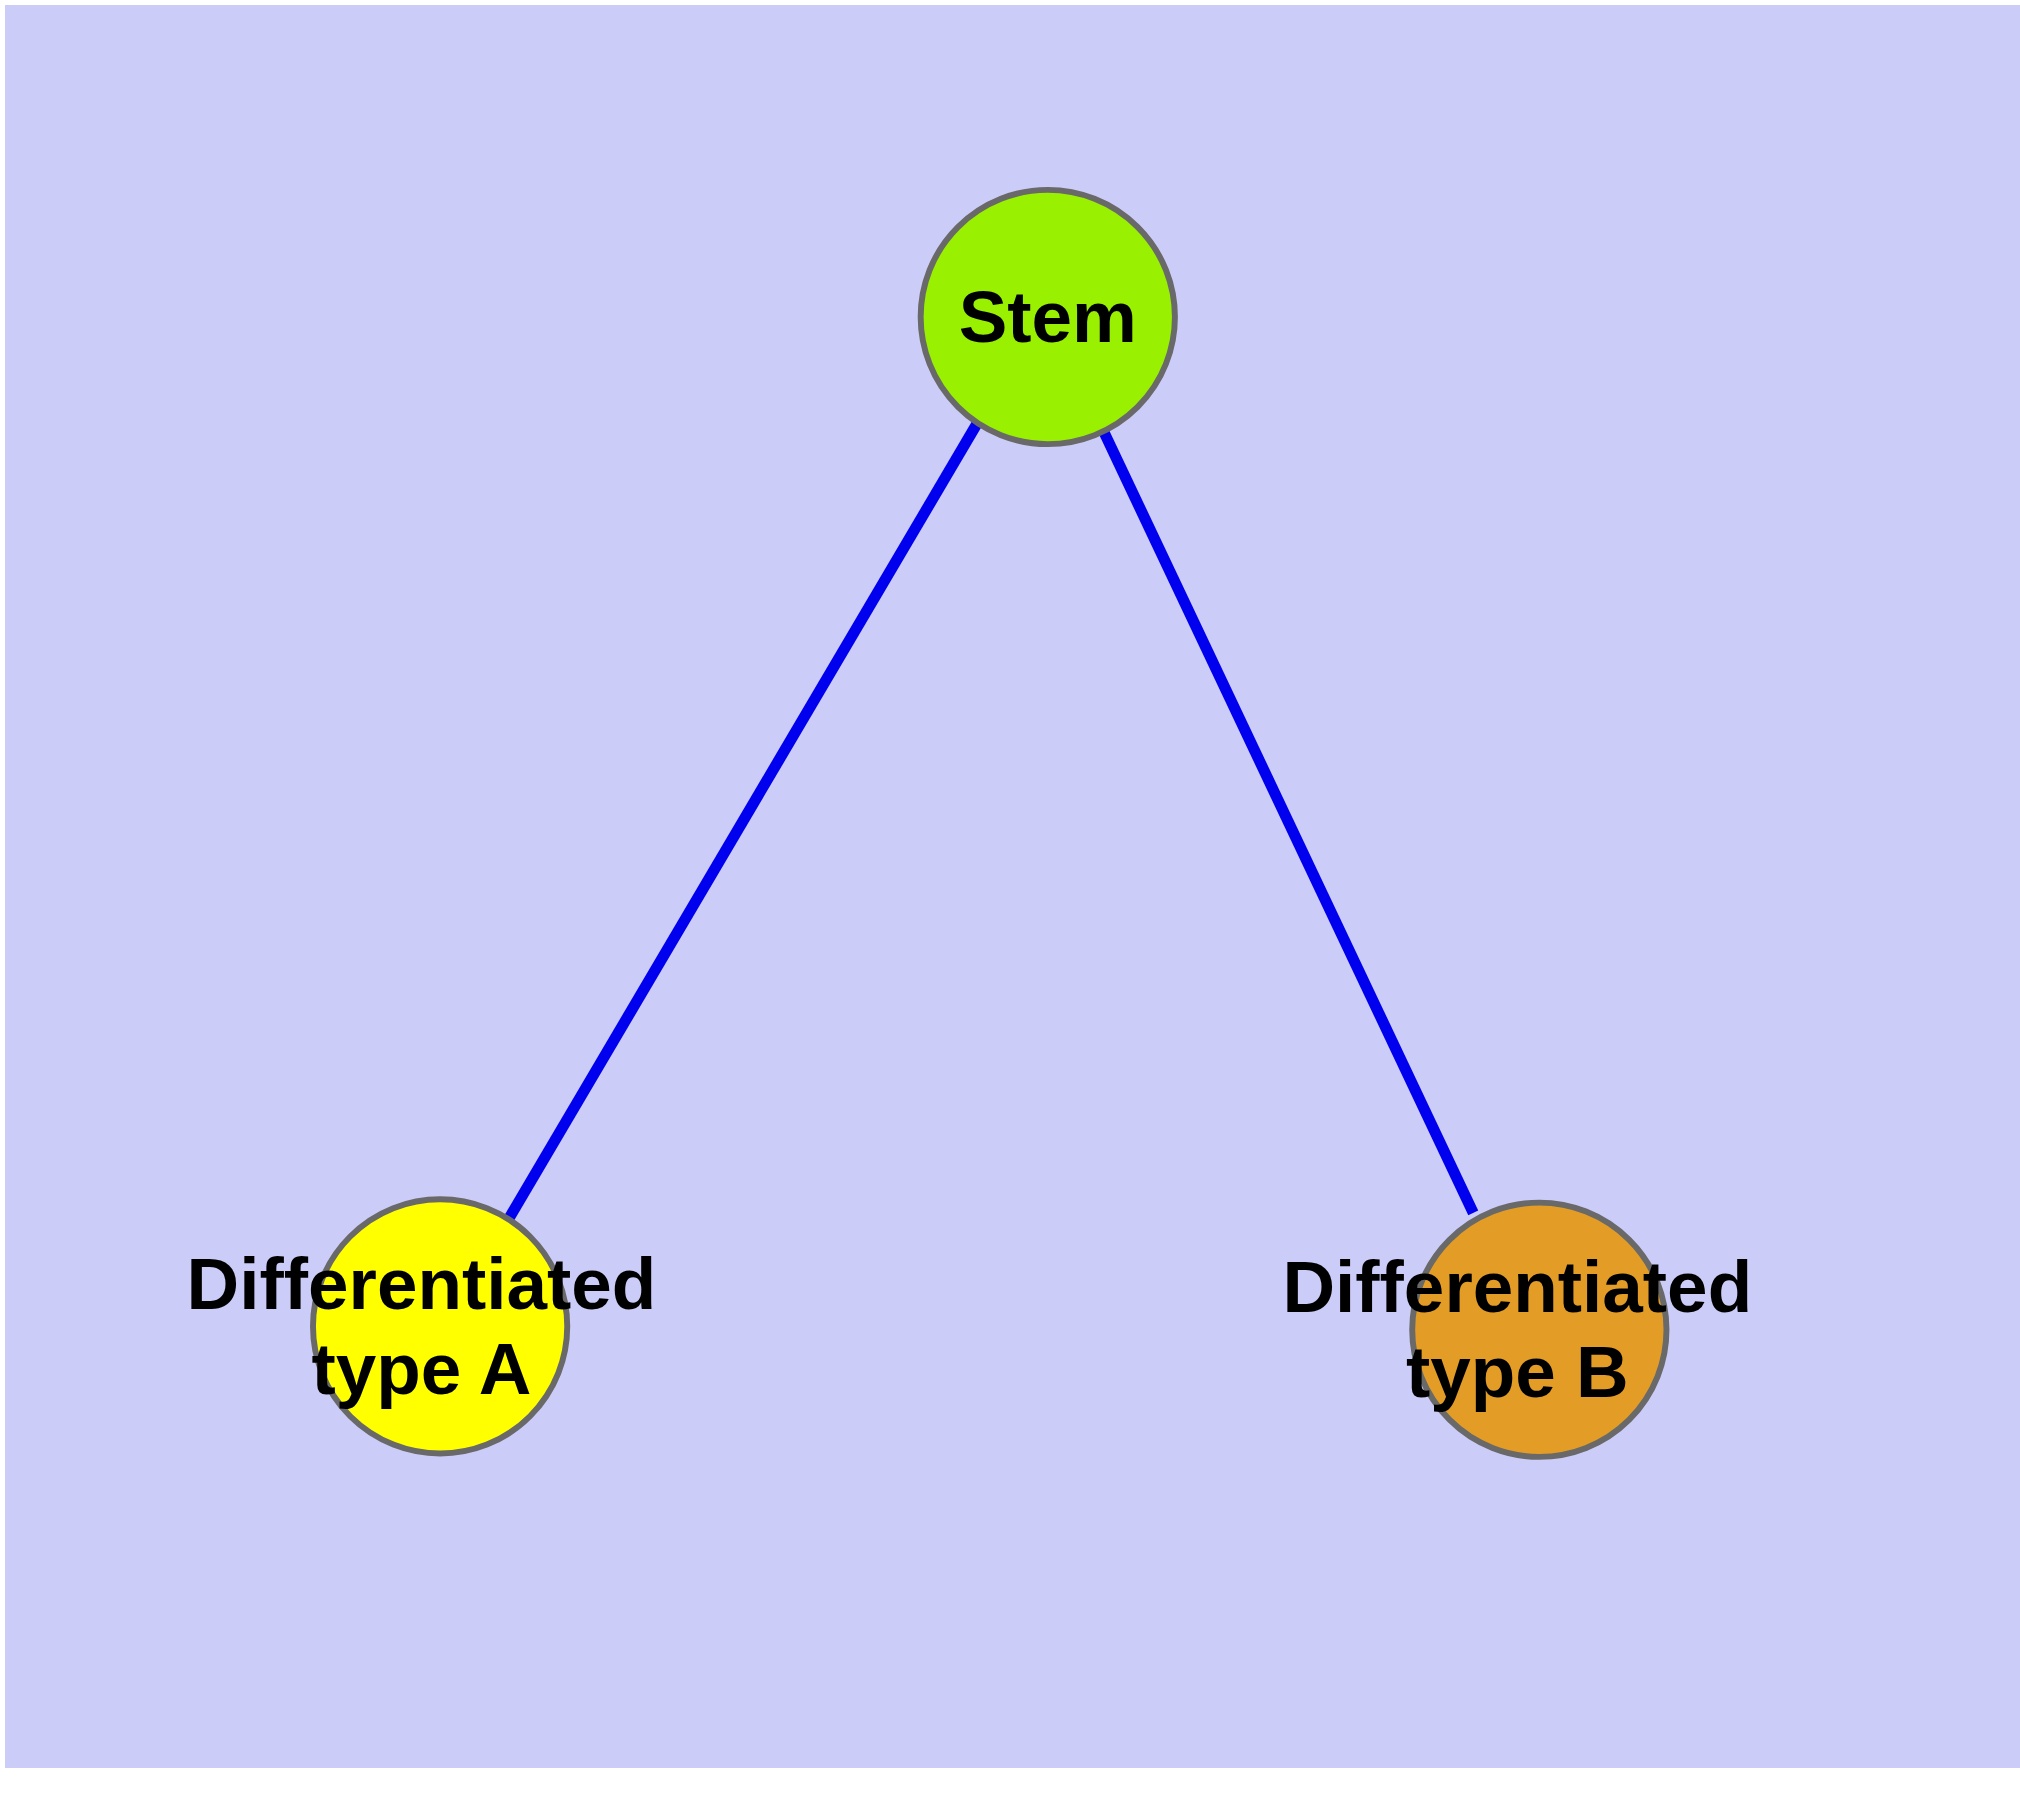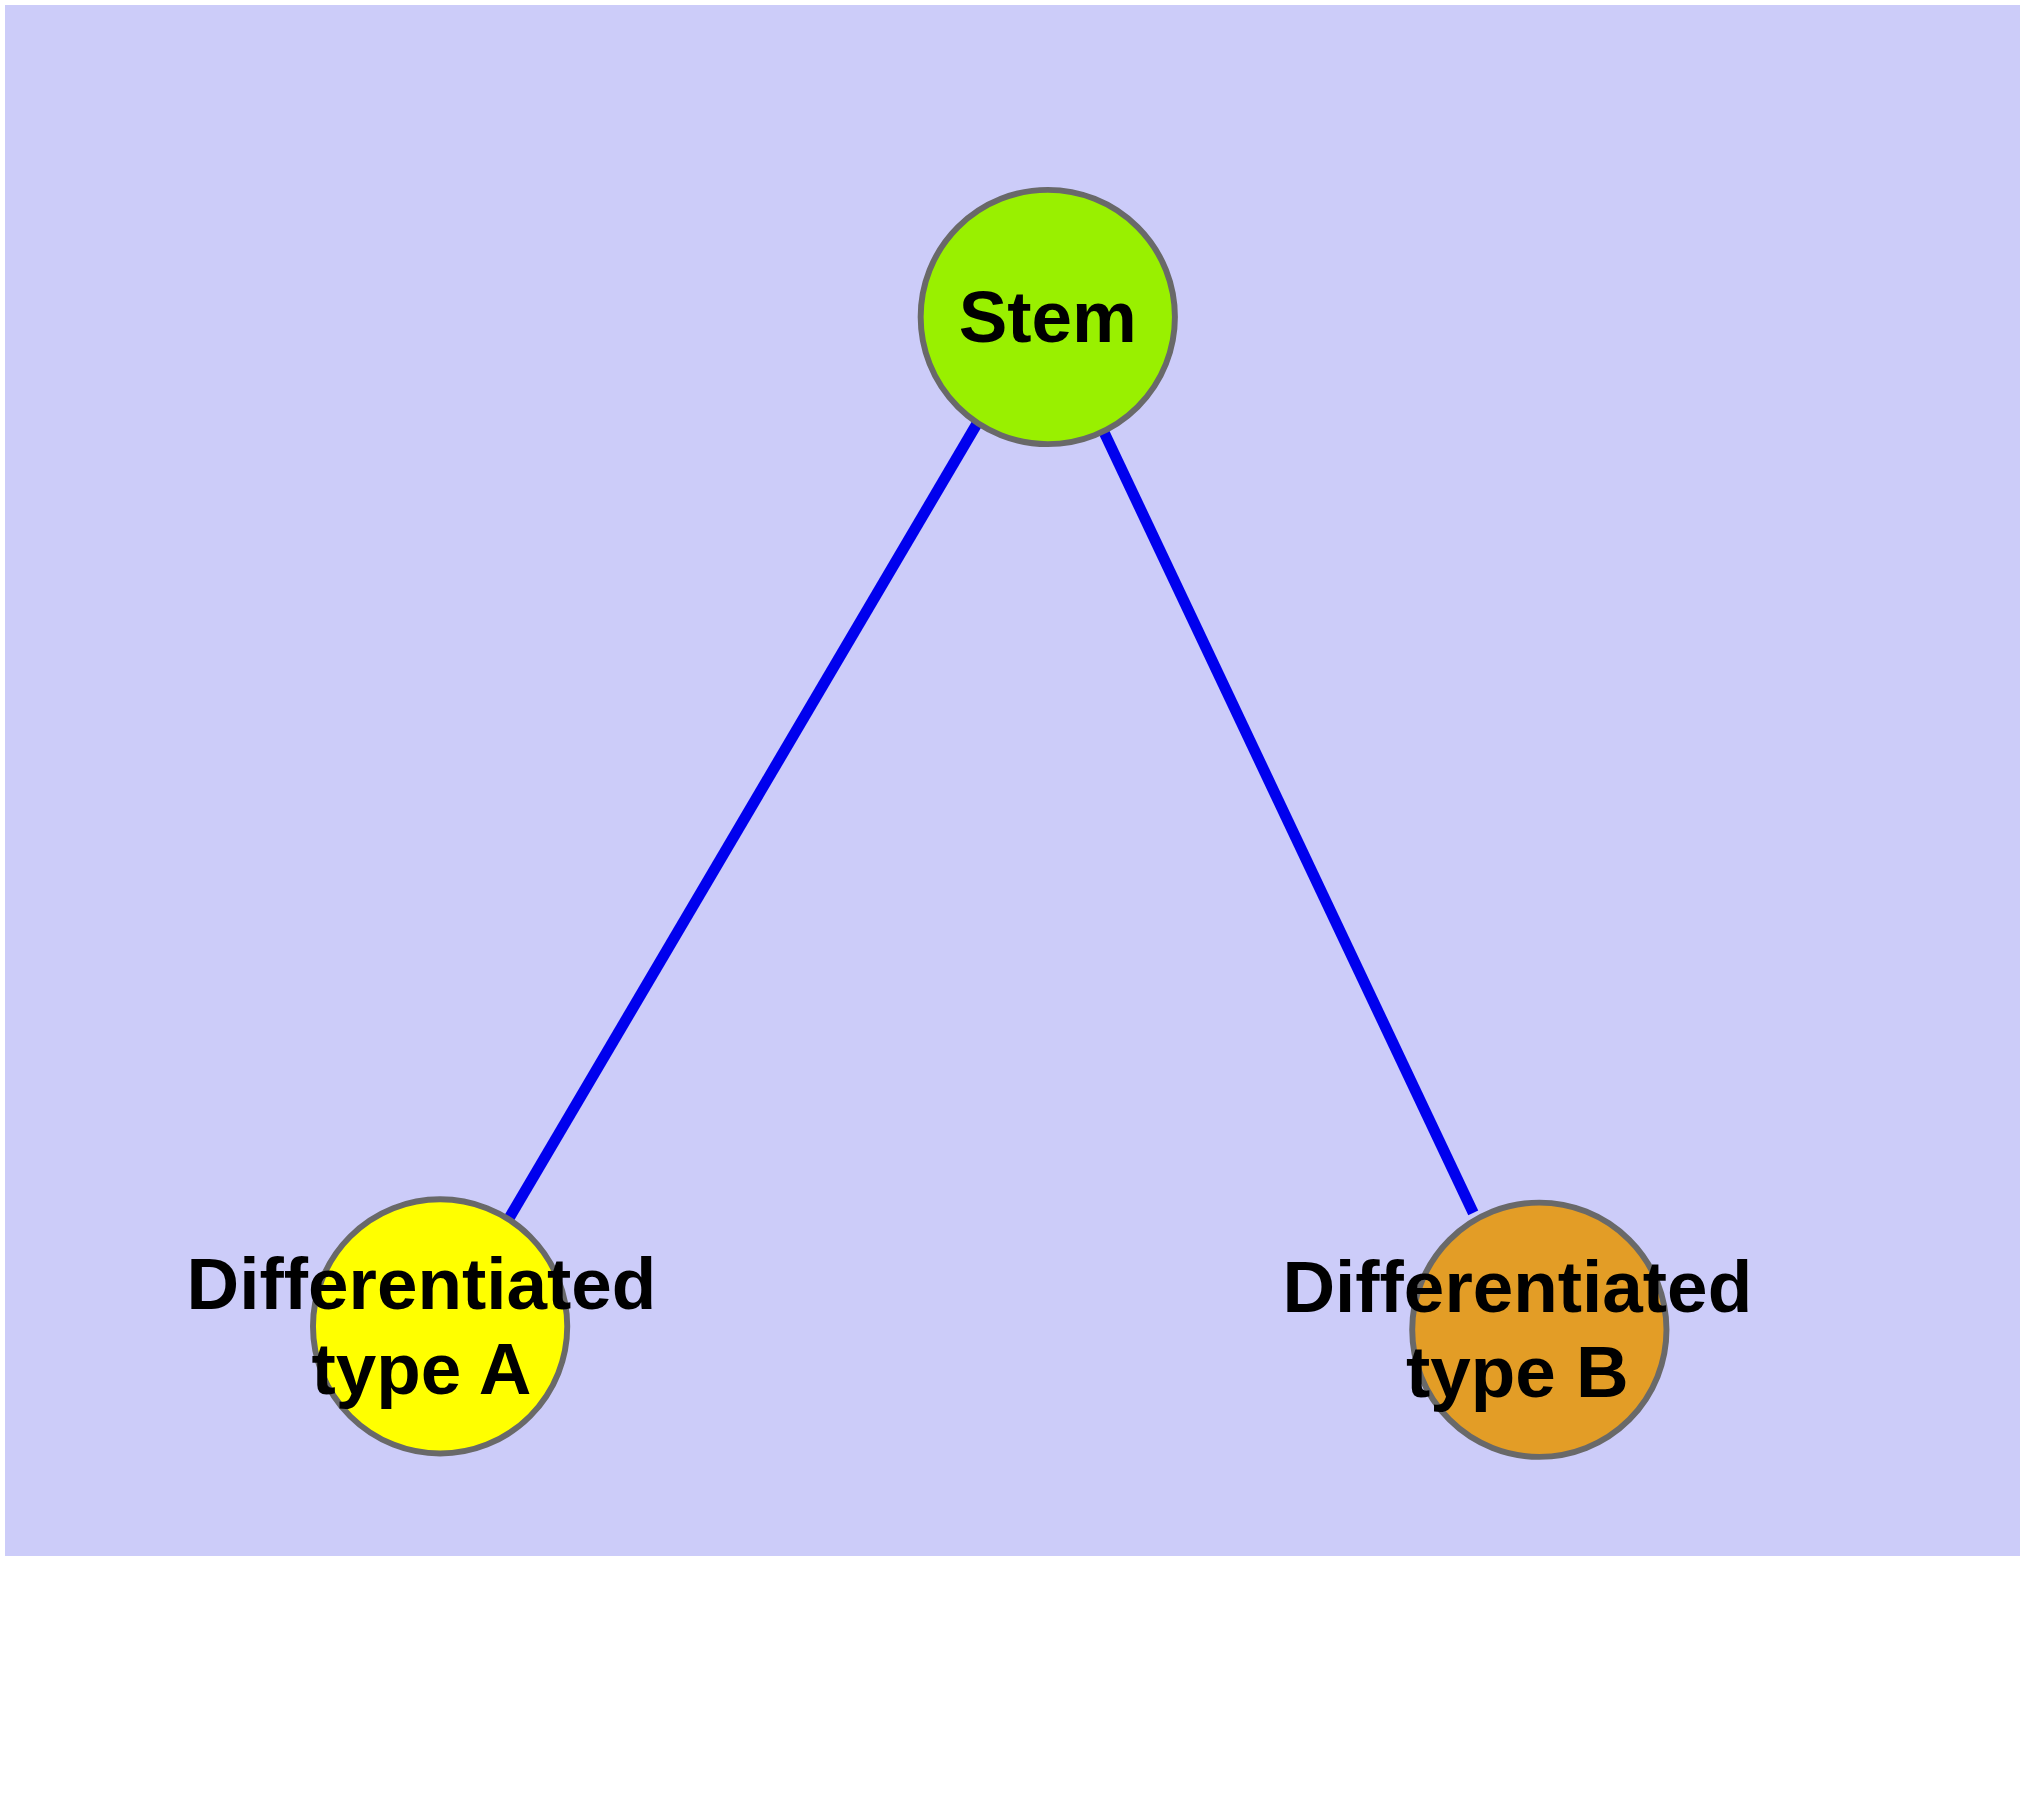--- a/index.html
+++ b/index.html
@@ -3,21 +3,21 @@
 <meta charset="utf-8">
 <style>
   html, body {
     margin: 0;
     padding: 0;
     background: #ffffff;
   }
   #canvas {
     position: relative;
     width: 2021px;
-    height: 1556px;
+    height: 1768px;
     background: #ffffff;
     overflow: hidden;
     font-family: "Liberation Sans", "DejaVu Sans", sans-serif;
   }
   #plot-background {
     position: absolute;
     left: 5.1px;
     top: 5.1px;
     width: 2015px;
     height: 1807px;

